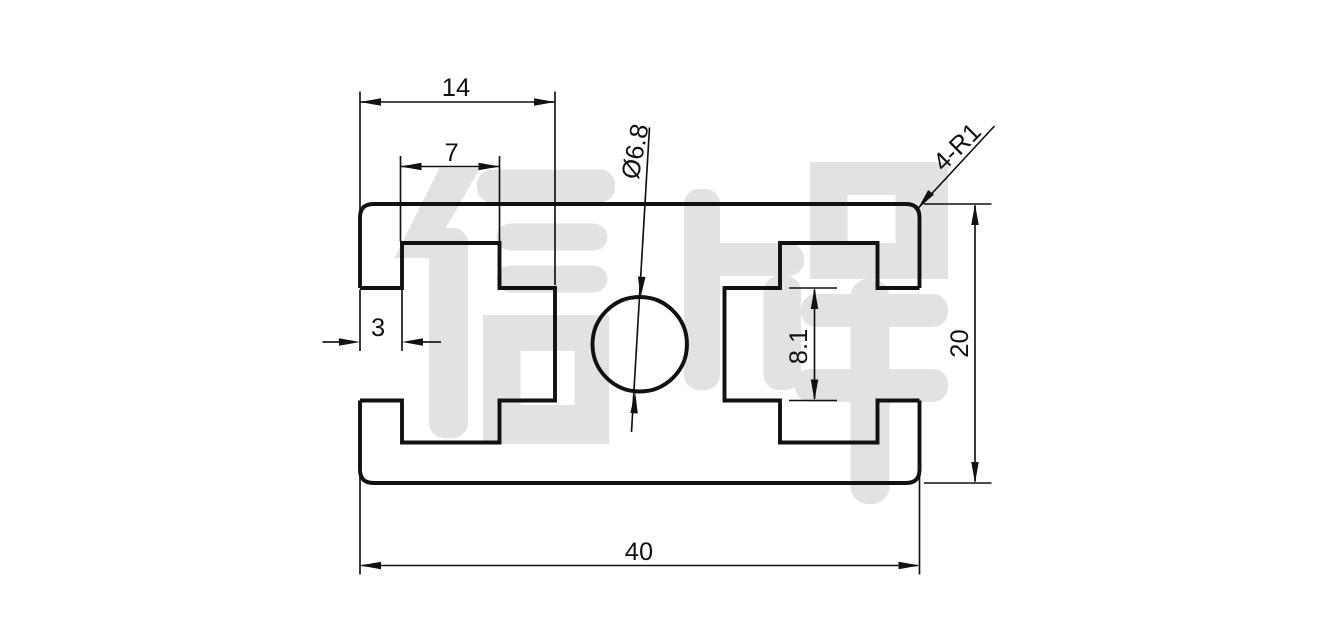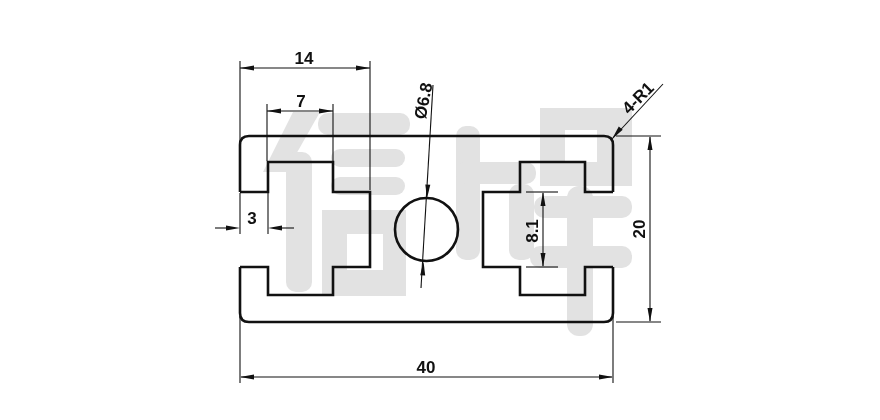--- a/index.html
+++ b/index.html
@@ -2,21 +2,20 @@
 <html><head>
 <meta charset="utf-8">
 <style>
   html,body{margin:0;padding:0;background:#ffffff;}
   .canvas{
     position:relative;
     width:880px;height:420px;
     background:#ffffff;
     overflow:hidden;
     font-family:"Liberation Sans", sans-serif;
-    font-weight:bold;
   }
   svg{display:block;}
   .thick{stroke:#111;stroke-width:2.6;fill:none;stroke-linejoin:miter;stroke-linecap:butt;}
   .thin{stroke:#111;stroke-width:1.1;fill:none;stroke-linecap:butt;}
   .ah{fill:#111;stroke:none;}
   .dimtext{font-family:"Liberation Sans", sans-serif;font-size:17px;fill:#111;}
   .wm{stroke:none;}
 </style>
 </head>
 <body>

